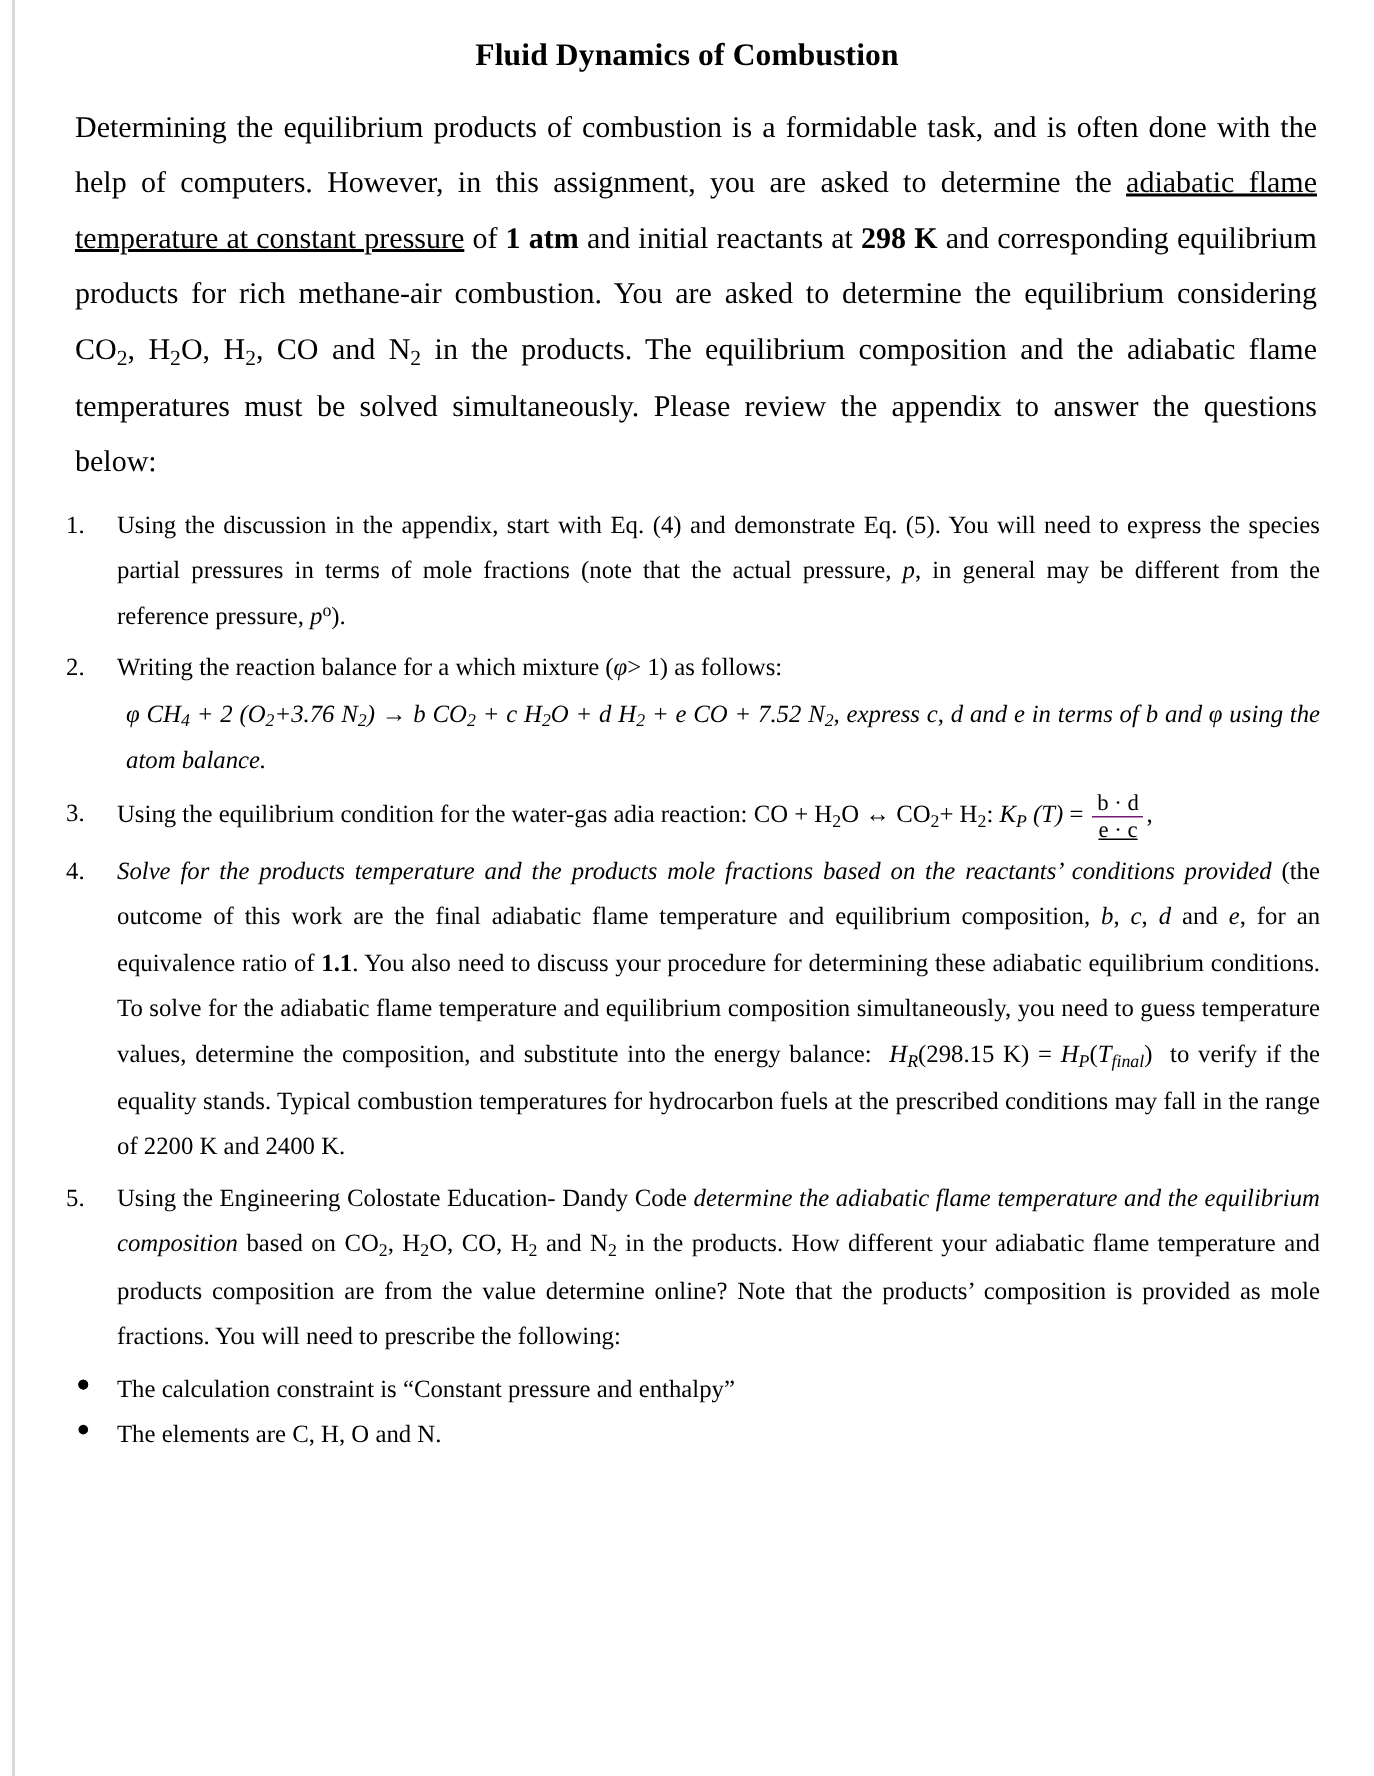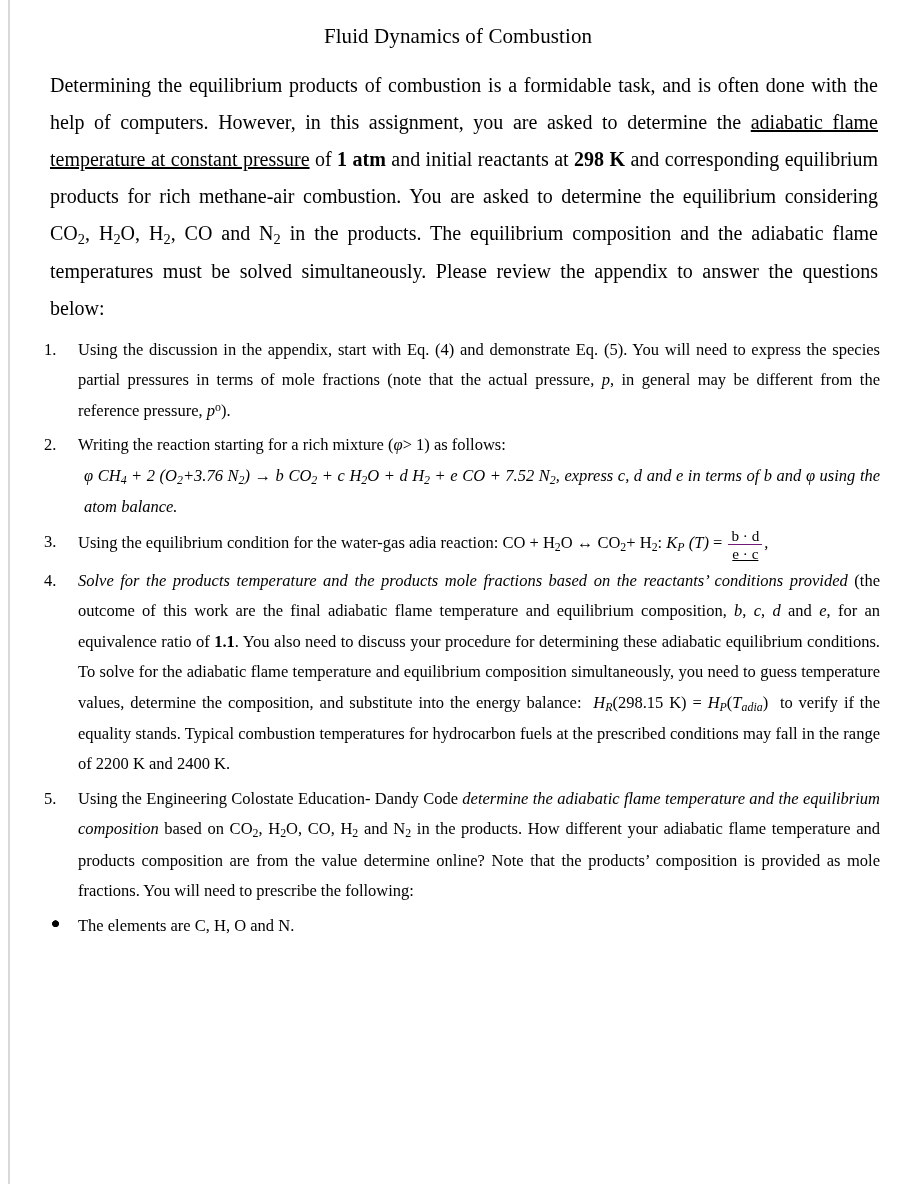--- a/index.html
+++ b/index.html
@@ -24,21 +24,21 @@
   .left-rule {
     position: absolute;
     left: 8px;
     top: 0;
     bottom: 0;
     width: 2px;
     background: #d9d9d9;
   }
   h1.doc-title {
     font-size: 21px;
-    font-weight: normal;
+    font-weight: bold;
     text-align: center;
     margin: 14px 0 18px 0;
     letter-spacing: 0.1px;
   }
   .intro {
     font-size: 20px;
     line-height: 1.85;
     text-align: justify;
     text-justify: inter-word;
     margin: 0 0 8px 14px;
@@ -126,21 +126,21 @@
 
   <ol class="qlist">
 
     <li>
       <span class="num">1.</span>
       <span>Using the discussion in the appendix, start with Eq. (4) and demonstrate Eq. (5). You will need to express the species partial pressures in terms of mole fractions (note that the actual pressure, </span><span class="i">p</span><span>, in general may be different from the reference pressure, </span><span class="i">p</span><span class="sup">o</span><span>).</span>
     </li>
 
     <li>
       <span class="num">2.</span>
-      <span>Writing the reaction starting for a rich mixture (</span><span class="i">φ</span><span>&gt; 1) as follows:</span>
+      <span>Writing the reaction balance for a which mixture (</span><span class="i">φ</span><span>&gt; 1) as follows:</span>
       <div class="eqline indent-eq">
         <span class="nowrap">
           <span class="mathit">φ</span> CH<span class="sub">4</span> + 2 (O<span class="sub">2</span>+3.76 N<span class="sub">2</span>) → <span class="mathit">b</span> CO<span class="sub">2</span> + <span class="mathit">c</span> H<span class="sub">2</span>O + <span class="mathit">d</span> H<span class="sub">2</span> + <span class="mathit">e</span> CO + 7.52 N<span class="sub">2</span>,
         </span>
         <span>express c, d and e in terms of b and φ using the atom balance.</span>
       </div>
     </li>
 
     <li>
       <span class="num">3.</span>
@@ -152,39 +152,40 @@
           <span class="top">b · d</span>
           <span class="bot">e · c</span>
         </span>,
       </span>
     </li>
 
     <li>
       <span class="num">4.</span>
       <span class="i">Solve for the products temperature and the products mole fractions based on the reactants’ conditions provided</span><span> (the outcome of this work are the final adiabatic flame temperature and equilibrium composition, </span><span class="i">b</span><span>, </span><span class="i">c</span><span>, </span><span class="i">d</span><span> and </span><span class="i">e</span><span>, for an equivalence ratio of </span><span class="b">1.1</span><span>. You also need to discuss your procedure for determining these adiabatic equilibrium conditions. To solve for the adiabatic flame temperature and equilibrium composition simultaneously, you need to guess temperature values, determine the composition, and substitute into the energy balance:</span>
       <span class="nowrap">
-        &nbsp;<span class="mathit">H</span><span class="sub mathit">R</span>(298.15 K) = <span class="mathit">H</span><span class="sub mathit">P</span>(<span class="mathit">T</span><span class="sub mathit">adia</span>)&nbsp;
+        &nbsp;<span class="mathit">H</span><span class="sub mathit">R</span>(298.15 K) = <span class="mathit">H</span><span class="sub mathit">P</span>(<span class="mathit">T</span><span class="sub mathit">final</span>)&nbsp;
       </span><span>to verify if the equality stands. Typical combustion temperatures for hydrocarbon fuels at the prescribed conditions may fall in the range of 2200 K and 2400 K.</span>
     </li>
 
     <li>
       <span class="num">5.</span>
       <span>Using the Engineering Colostate Education- Dandy Code </span><span class="i">determine the adiabatic flame temperature and the equilibrium composition</span><span> based on CO</span><span class="sub">2</span><span>, H</span><span class="sub">2</span><span>O, CO, H</span><span class="sub">2</span><span> and N</span><span class="sub">2</span><span> in the products.  How different your adiabatic flame temperature and products composition are from the value determine online? Note that the products’ composition is provided as mole fractions. You will need to prescribe the following:</span>
     </li>
   </ol>
 
   <ul class="blist">
     <li>
       <span class="bullet">●</span>
     </li>
     <li>
       <span class="bullet">●</span>
     </li>
     <li>
       <span class="bullet">●</span>
+      <span>The calculation constraint is “Constant pressure and enthalpy”</span>
     </li>
     <li>
       <span class="bullet">●</span>
       <span>The elements are C, H, O and N.</span>
     </li>
   </ul>
 
 </div>
 
 </body></html>

